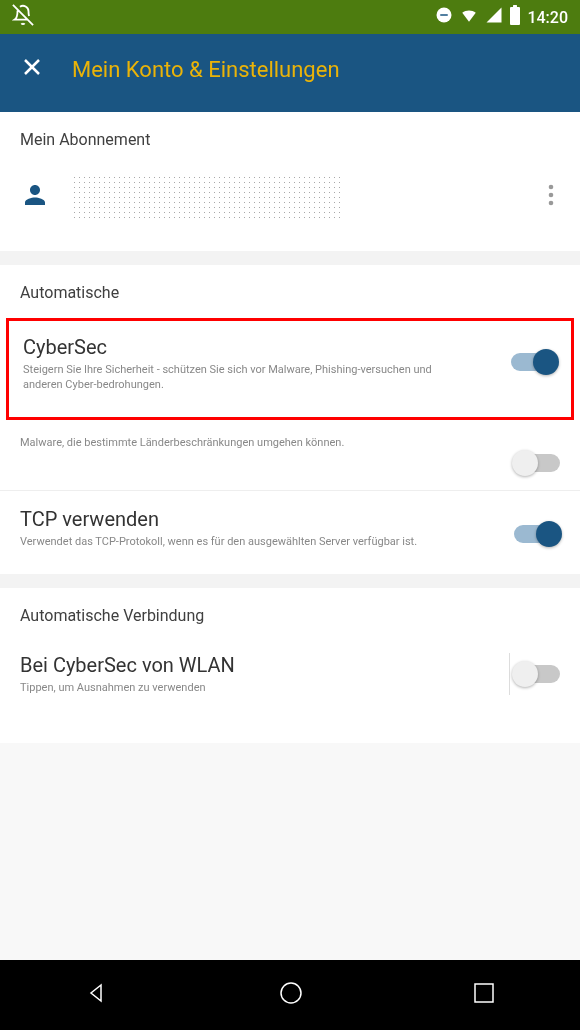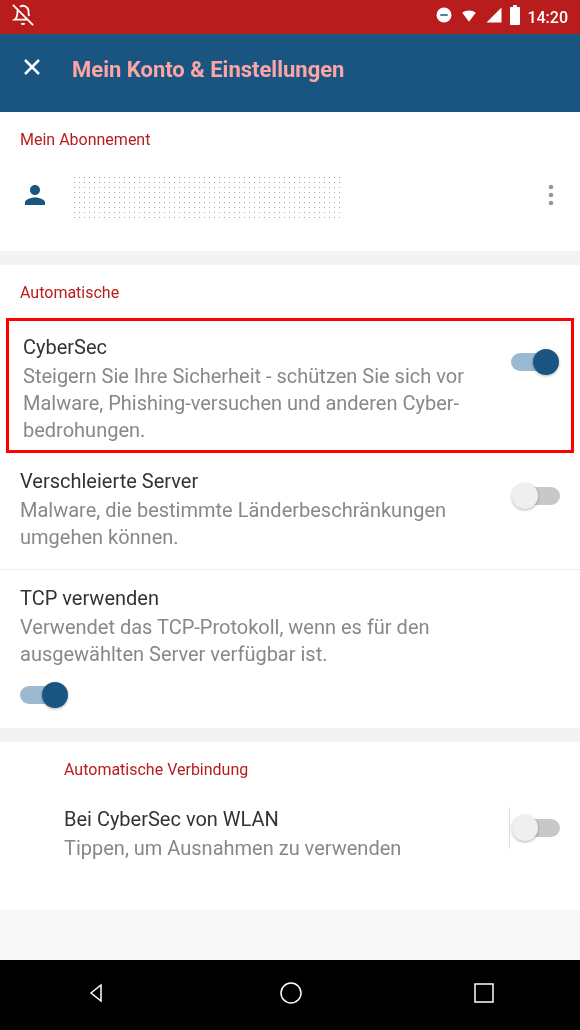--- a/index.html
+++ b/index.html
@@ -6,44 +6,44 @@
     body {
       width: 580px;
       height: 1030px;
       font-family: -apple-system, BlinkMacSystemFont, "Segoe UI", Roboto, sans-serif;
       background: #f8f8f8;
       overflow: hidden;
       position: relative;
     }
     .status-bar {
       height: 34px;
-      background: #b91c1c;
+      background: #4d7c0f;
       display: flex;
       align-items: center;
       justify-content: space-between;
       padding: 0 12px;
       color: #fff;
     }
     .status-left { display: flex; align-items: center; }
     .status-right { display: flex; align-items: center; gap: 6px; font-size: 16px; font-weight: 500; }
     .app-bar {
       height: 78px;
       background: #1a5582;
       display: flex;
       align-items: center;
       padding: 0 20px 8px;
       gap: 28px;
     }
     .close-x { color: #fff; font-size: 26px; line-height: 1; cursor: pointer; }
-    .app-title { color: #fca5a5; font-size: 22px; font-weight: 700; text-align: right; }
+    .app-title { color: #eab308; font-size: 22px; font-weight: 400; text-align: right; }
     .content { background: #fff; }
     .section-header {
       padding: 18px 20px 12px;
       font-size: 16px;
-      color: #b91c1c;
+      color: #404040;
     }
     .profile-row {
       display: flex;
       align-items: center;
       padding: 12px 20px 30px;
       gap: 24px;
     }
     .person-icon { color: #1a5582; flex-shrink: 0; }
     .redacted {
       flex: 1;
@@ -59,25 +59,25 @@
     .divider { height: 14px; background: #f3f3f3; }
     .setting-item {
       display: flex;
       align-items: flex-start;
       justify-content: space-between;
       padding: 16px 20px 18px;
       border-bottom: 1px solid #eee;
     }
     .setting-text { flex: 1; padding-right: 24px; }
     .setting-title { font-size: 20px; color: #333; margin-bottom: 4px; }
-    .setting-desc { font-size: 20px; color: #888; line-height: 1.35; }
+    .setting-desc { font-size: 11px; color: #888; line-height: 1.35; }
     .highlighted {
       border: 3px solid #ff0000;
       margin: 4px 6px 0;
-      padding: 14px 14px 6px;
+      padding: 14px 14px 24px;
       gap: 16px;
     }
     .toggle {
       width: 46px;
       height: 18px;
       border-radius: 10px;
       position: relative;
       flex-shrink: 0;
       margin-top: 18px;
       cursor: pointer;
@@ -101,21 +101,21 @@
       bottom: 0;
       left: 0;
       right: 0;
       height: 70px;
       background: #000;
       display: flex;
       align-items: center;
       justify-content: space-around;
     }
     .nav-icon { color: #fff; }
-    .fade-section { position: relative; padding-left: 44px; }
+    .fade-section { position: relative; }
     .fade-section::after {
       content: '';
       position: absolute;
       left: 0; right: 0; bottom: 0;
       height: 18px;
     }
   </style>
 </head>
 <body>
 
@@ -193,29 +193,28 @@
       <div class="setting-title">CyberSec</div>
       <div class="setting-desc">Steigern Sie Ihre Sicherheit - schützen Sie sich vor Malware, Phishing-versuchen und anderen Cyber-bedrohungen.</div>
     </div>
     <div class="toggle on">
         <div class="knob"></div>
       </div>
   </div>
 
   <div class="setting-item">
     <div class="setting-text">
-      <div class="setting-title">Verschleierte Server</div>
       <div class="setting-desc">Malware, die bestimmte Länderbeschränkungen umgehen können.</div>
     </div>
     <div class="toggle off">
         <div class="knob"></div>
       </div>
   </div>
 
-  <div class="setting-item" style="border-bottom:none;padding-bottom:24px;flex-direction:column;">
+  <div class="setting-item" style="border-bottom:none;padding-bottom:24px;">
     <div class="setting-text">
       <div class="setting-title">TCP verwenden</div>
       <div class="setting-desc">Verwendet das TCP-Protokoll, wenn es für den ausgewählten Server verfügbar ist.</div>
     </div>
     <div class="toggle on">
         <div class="knob"></div>
       </div>
   </div>
 </div>
 

